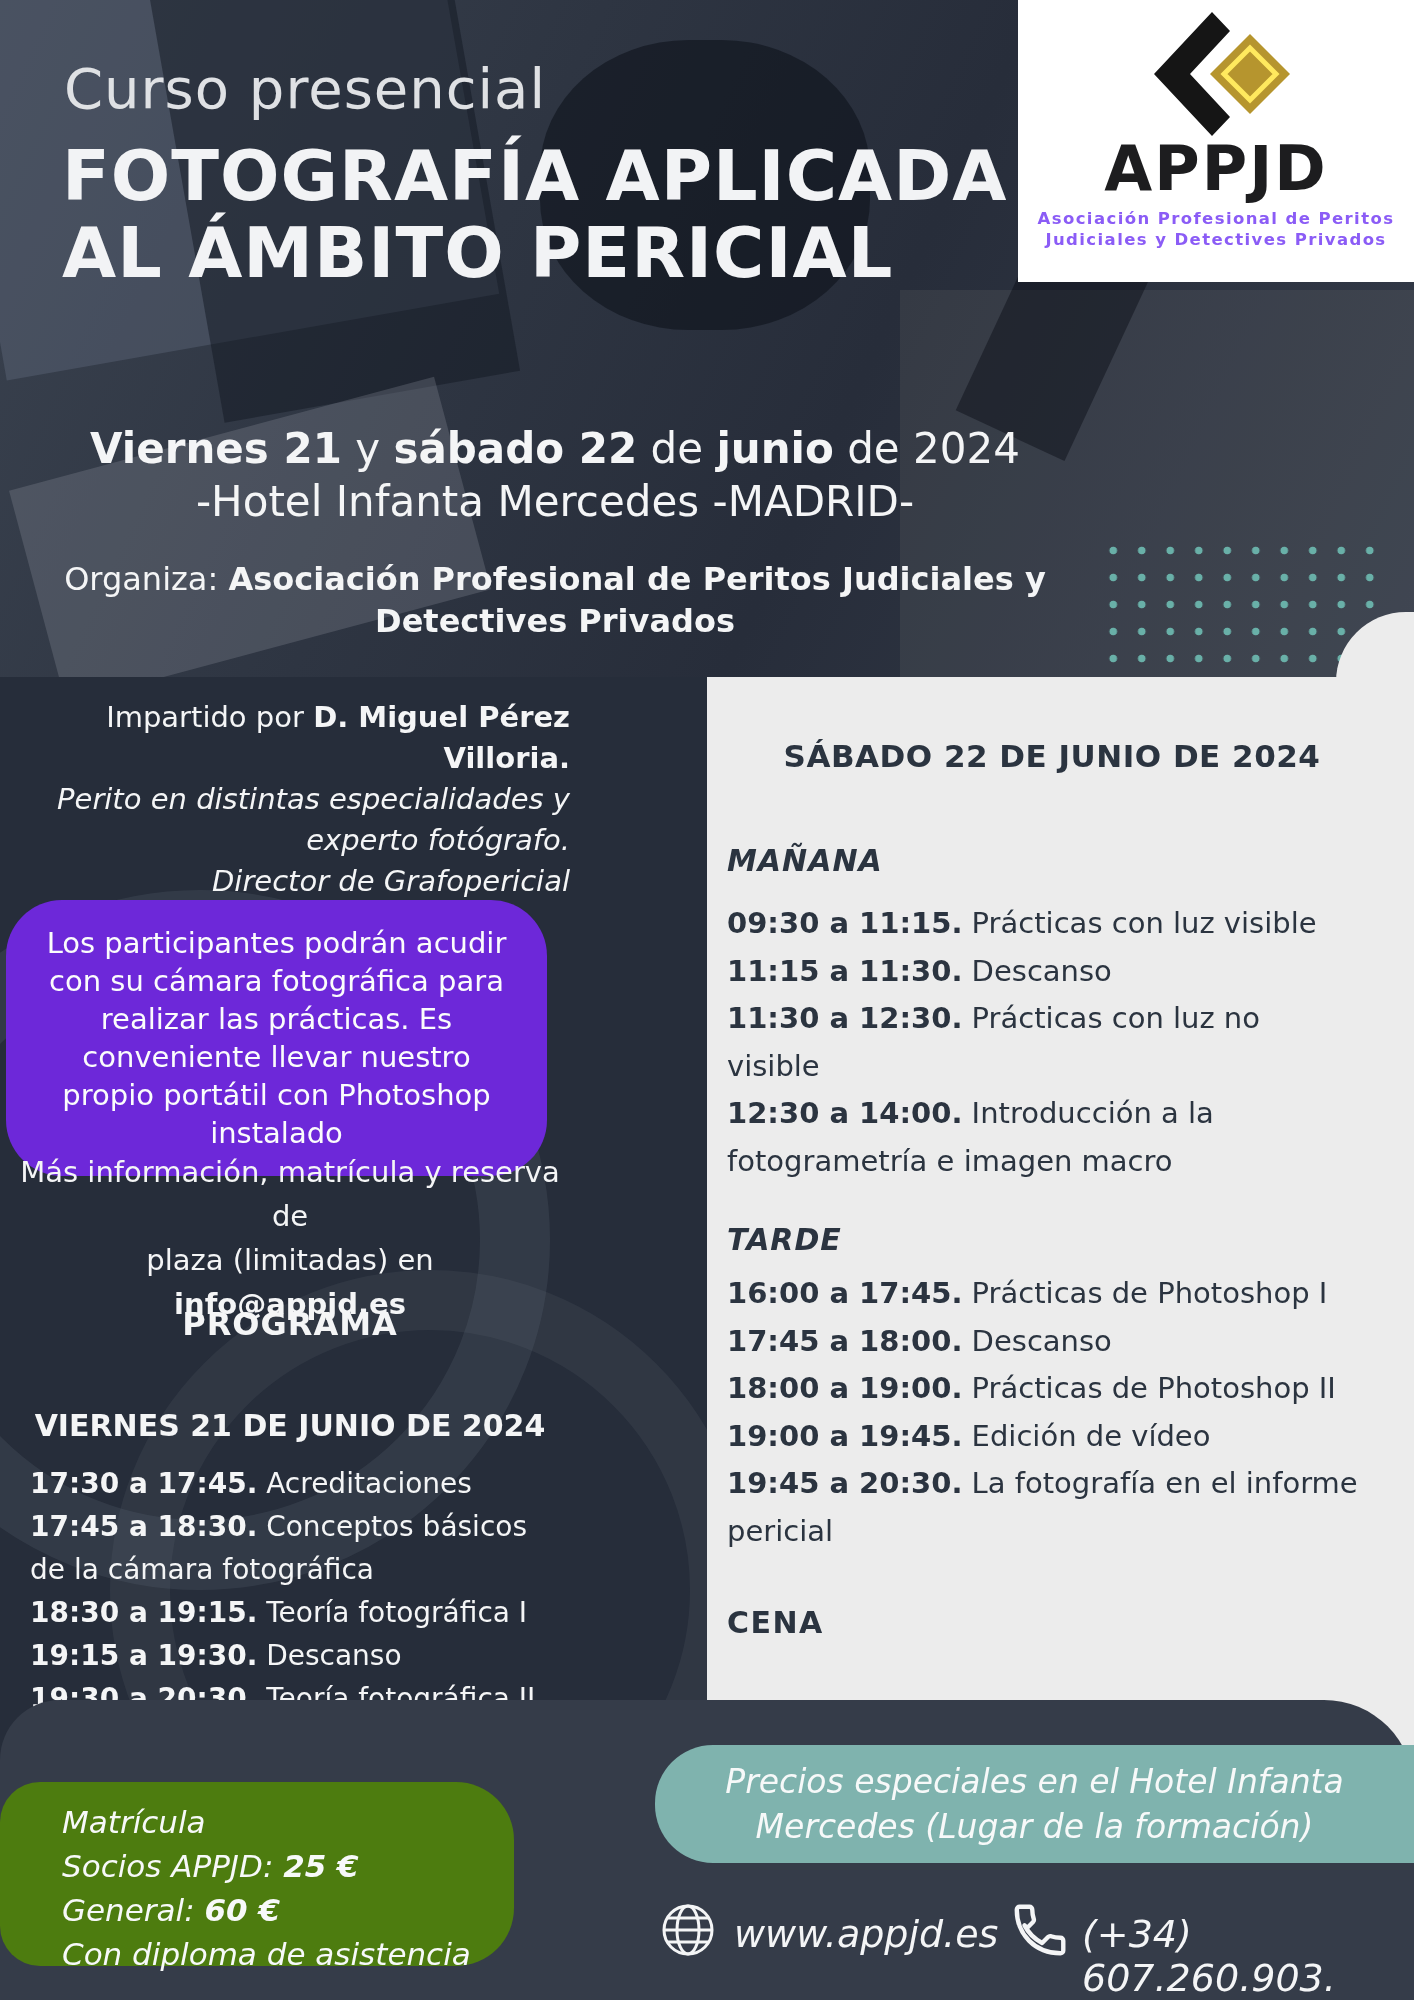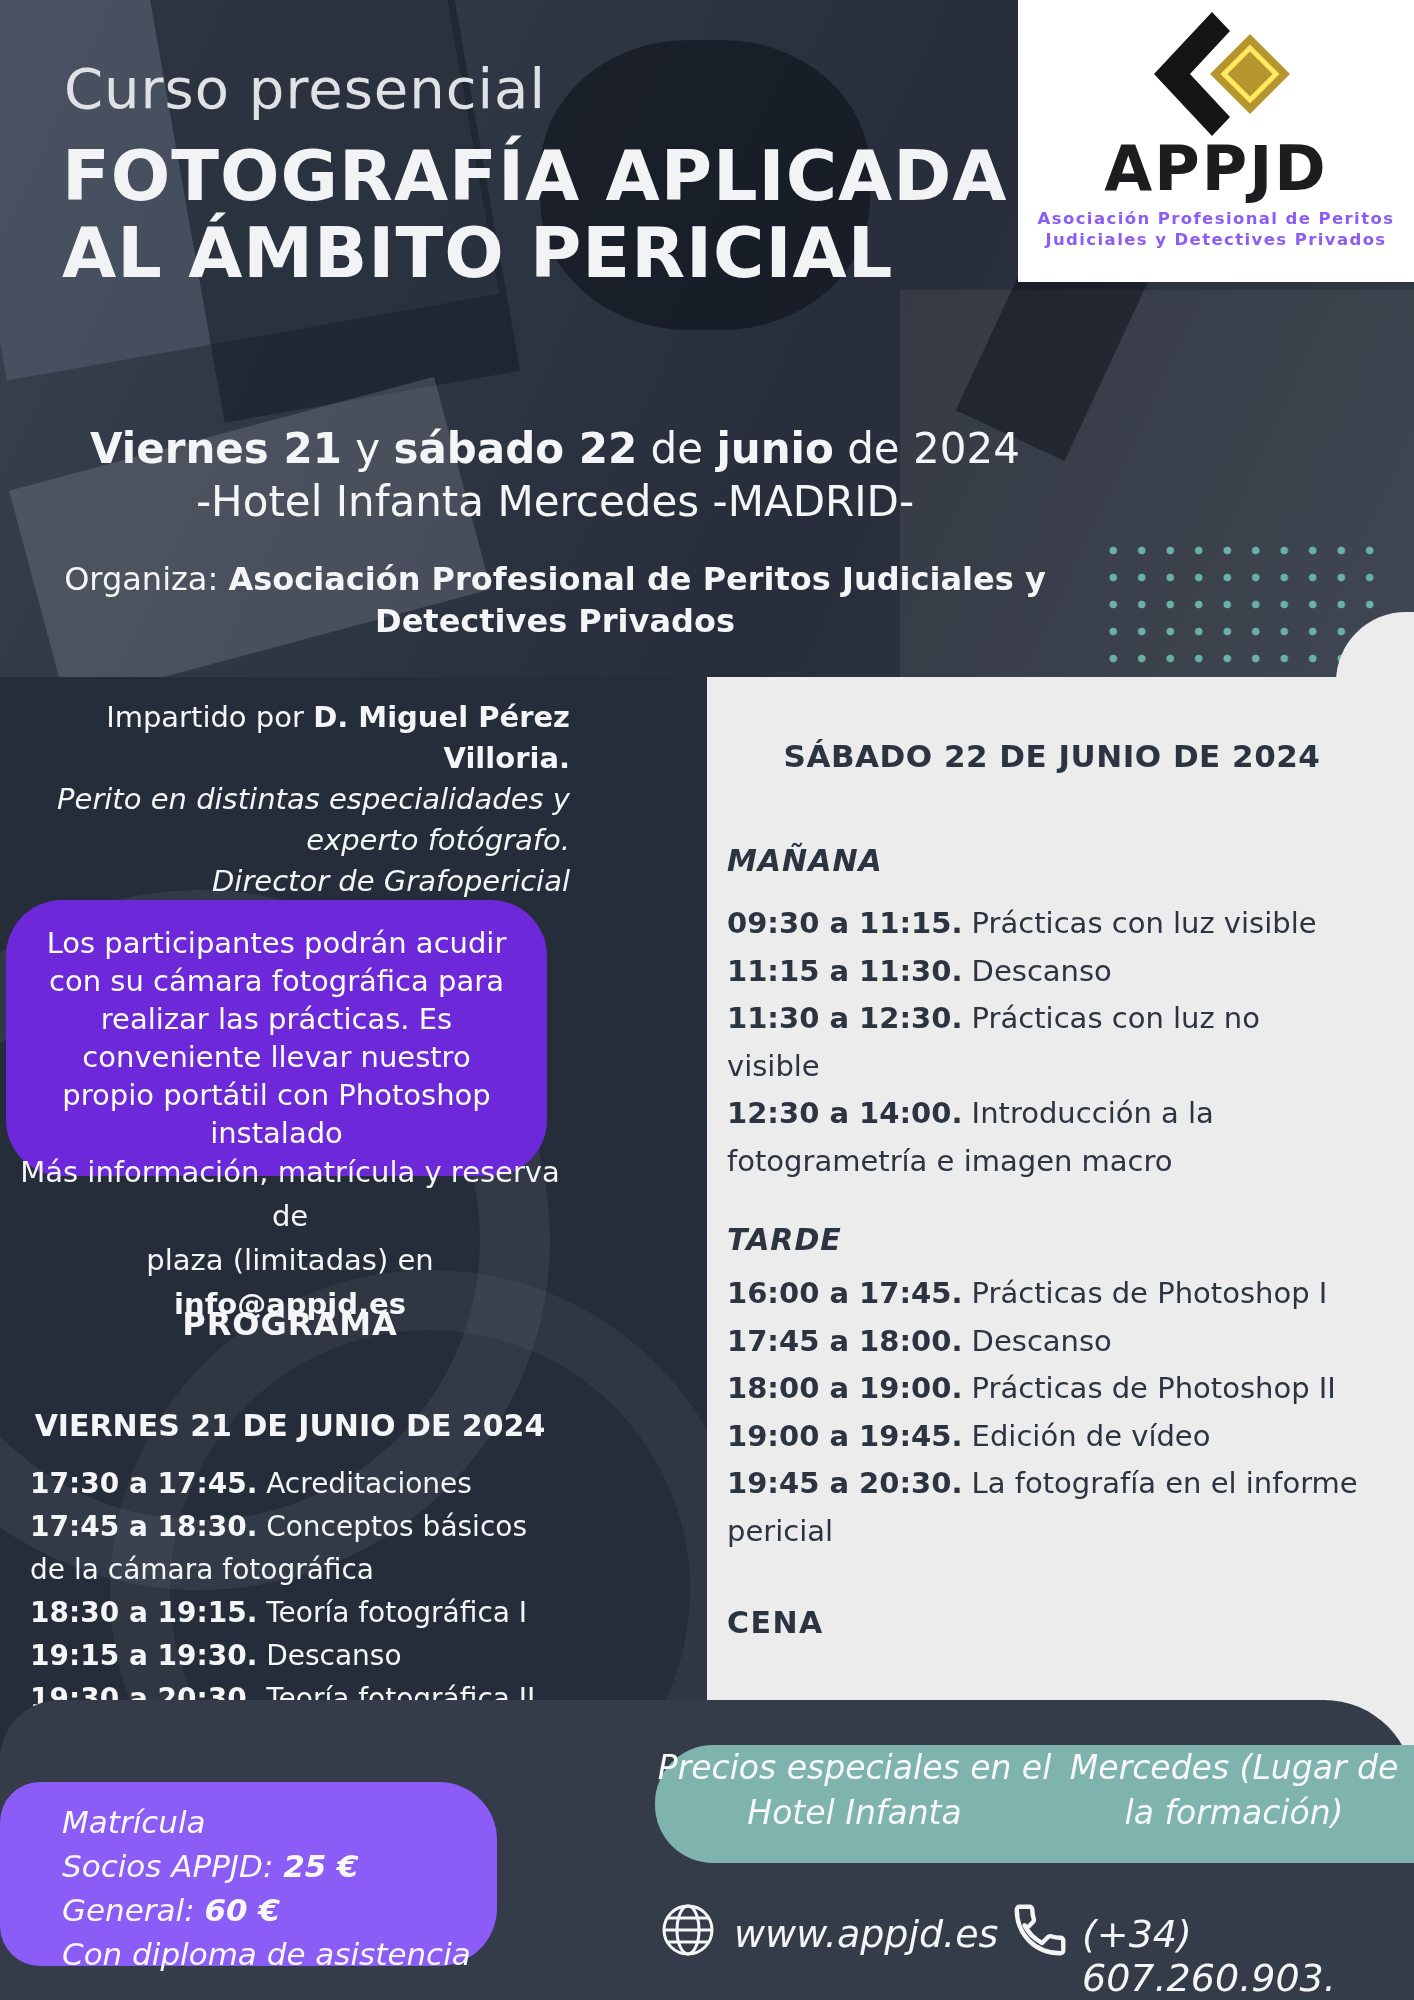--- a/index.html
+++ b/index.html
@@ -56,25 +56,25 @@
   .session-label{position:absolute;left:727px;font-size:30px;font-weight:bold;font-style:italic;letter-spacing:1px;}
   .lbl-manana{top:843px;}
   .lbl-tarde{top:1222px;}
   .lbl-cena{top:1605px;font-style:normal;letter-spacing:1.5px;}
   .sched{position:absolute;left:727px;width:632px;font-size:29px;line-height:47.5px;}
   .morning-list{top:900px;}
   .afternoon-list{top:1270px;}
   
   .footer-light-patch{position:absolute;left:1330px;top:1698px;width:84px;height:86px;background:#ececec;}
   .footer{position:absolute;left:0;top:1700px;width:1414px;height:300px;background:#353c49;border-radius:60px 90px 0 0;}
-  .enroll-box{position:absolute;left:0;top:1782px;width:435px;height:148px;background:#8b5cf6;
-    border-radius:40px 58px 58px 40px;padding:18px 0 18px 62px;font-size:31px;font-style:italic;line-height:44px;color:#f7f9f9;}
+  .enroll-box{position:absolute;left:0;top:1782px;width:435px;height:148px;background:#4d7c0f;
+    border-radius:40px 58px 58px 40px;padding:18px 17px 18px 62px;font-size:31px;font-style:italic;line-height:44px;color:#f7f9f9;}
   .hotel-box{position:absolute;left:655px;top:1745px;width:759px;height:118px;background:#7fb3ae;
     border-radius:58px 0 0 58px;text-align:center;font-size:33px;font-style:italic;line-height:45px;color:#f7f9f9;
-    display:flex;flex-direction:row;justify-content:center;}
+    display:flex;flex-direction:column;justify-content:center;}
   .contact-web-icon{position:absolute;left:660px;top:1902px;}
   .contact-web{position:absolute;left:734px;top:1912px;font-size:38px;font-style:italic;}
   .contact-phone-icon{position:absolute;left:1008px;top:1898px;}
   .contact-phone{position:absolute;left:1082px;top:1912px;font-size:38px;font-style:italic;}
 </style>
 </head>
 <body>
 
 <div class="poster">
 

